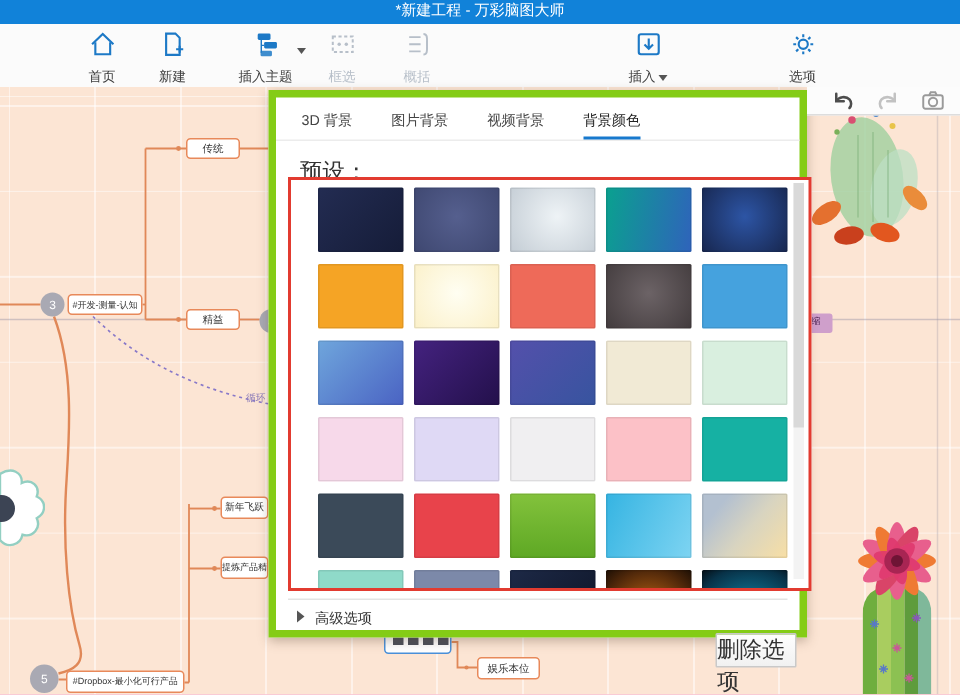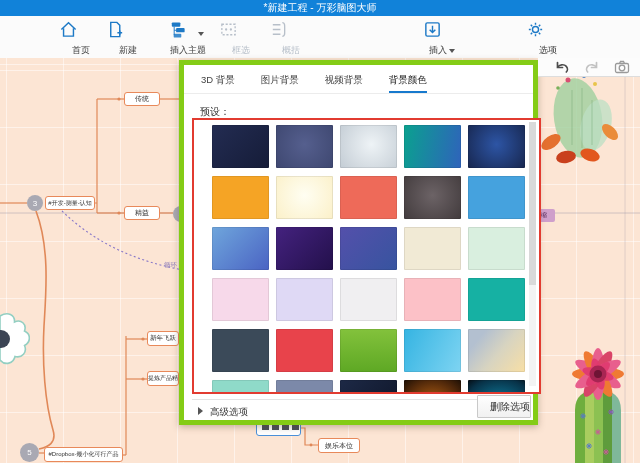--- a/index.html
+++ b/index.html
@@ -5,21 +5,21 @@
   html,body{margin:0;padding:0;}
   .app{position:relative;width:640px;height:463px;overflow:hidden;background:#ec4899;
        font-family:"Liberation Sans",sans-serif;-webkit-font-smoothing:antialiased;}
   
   .titlebar{position:absolute;left:0;top:0;width:640px;height:16px;background:#1182d9;
             color:#fff;font-size:10px;line-height:16px;text-align:center;}
   
   .toolbar{position:absolute;left:0;top:16px;width:640px;height:42px;background:#fbfbfb;
            border-bottom:1px solid #d8d8d8;}
   .titem{position:absolute;top:2px;width:44px;height:38px;text-align:center;color:#1d79c6;cursor:pointer;}
-  .titem .lbl{display:block;font-size:9px;color:#3f3f3f;margin-top:1px;white-space:nowrap;text-align:right;}
+  .titem .lbl{display:block;font-size:9px;color:#3f3f3f;margin-top:1px;white-space:nowrap;}
   .titem svg{display:inline-block;margin-top:2px;}
   .titem.dis{color:#b7bfc9;}
   .titem.dis .lbl{color:#b7bfc9;}
   .titem.active{background:#eaf3fc;box-shadow:inset 0 0 0 1px #c5dcf2;border-radius:2px;}
   .caret{display:inline-block;width:0;height:0;border-left:3px solid transparent;
          border-right:3px solid transparent;border-top:4px solid #555;vertical-align:middle;margin-left:2px;}
   .caret.side{position:absolute;right:2px;top:14px;}
   
   .canvas{position:absolute;left:0;top:58px;width:640px;height:405px;background:#fce5d4;
           background-image:repeating-linear-gradient(to right,rgba(255,255,255,.5) 0 1px,transparent 1px 57px),
@@ -39,35 +39,35 @@
   
   .quickbar{position:absolute;left:538px;top:58px;width:102px;height:18px;background:#fcfcfc;
             border-bottom:1px solid #ddd;z-index:6;}
   .qbtn{position:absolute;top:1px;width:20px;height:16px;cursor:pointer;text-align:center;}
   
   .panel{position:absolute;left:179px;top:60px;width:359px;height:365px;background:#fff;z-index:5;
          box-shadow:0 2px 7px rgba(90,70,50,.35);border:5px solid #84cc16;box-sizing:border-box;}
   .tabs{display:flex;gap:26px;padding:9px 0 0 17px;border-bottom:1px solid #ececec;height:19px;}
   .tab{font-size:9.5px;color:#444;padding-bottom:7px;cursor:pointer;white-space:nowrap;}
   .tab.active{color:#222;border-bottom:2px solid #1779cd;}
-  .preset{position:absolute;left:16px;top:40px;font-size:10px;color:#333;}
+  .preset{position:absolute;left:16px;top:40px;font-size:15px;color:#333;}
   .redbox{position:absolute;left:8px;top:53px;width:345px;height:272px;border:2px solid #e23b30;
           background:#fff;overflow:hidden;}
   .sgrid{position:absolute;left:18px;top:5px;display:grid;grid-template-columns:repeat(5,57px);
          grid-auto-rows:43px;column-gap:7px;row-gap:8px;}
   .swatch{width:57px;height:43px;border-radius:1px;box-shadow:inset 0 0 0 1px rgba(0,0,0,.08);cursor:pointer;}
   .sbar{position:absolute;right:3px;top:2px;width:7px;height:264px;background:#f3f3f3;}
   .sthumb{position:absolute;left:0;top:0;width:7px;height:163px;background:#d9d9d9;cursor:pointer;}
   .sep{position:absolute;left:8px;right:8px;top:334px;border-top:1px solid #e3e3e3;}
   .adv{position:absolute;left:14px;top:341px;font-size:9.5px;color:#333;cursor:pointer;}
   .adv .tri{display:inline-block;width:0;height:0;border-top:4px solid transparent;
             border-bottom:4px solid transparent;border-left:5px solid #555;margin-right:7px;}
-  .delbtn{position:absolute;right:2px;top:330px;width:52px;height:21px;font-size:10px;color:#333;
+  .delbtn{position:absolute;right:2px;top:357px;width:52px;height:21px;font-size:15px;color:#333;
           background:linear-gradient(#fefefe,#f1f1f1);border:1px solid #c9c9c9;border-radius:1px;
-          text-align:right;line-height:21px;cursor:pointer;}
+          text-align:left;line-height:21px;cursor:pointer;}
 </style>
 </head>
 <body>
 
 <div class="app">
 
   <div class="titlebar">
     <span>*新建工程 - 万彩脑图大师</span>
   </div>
 

